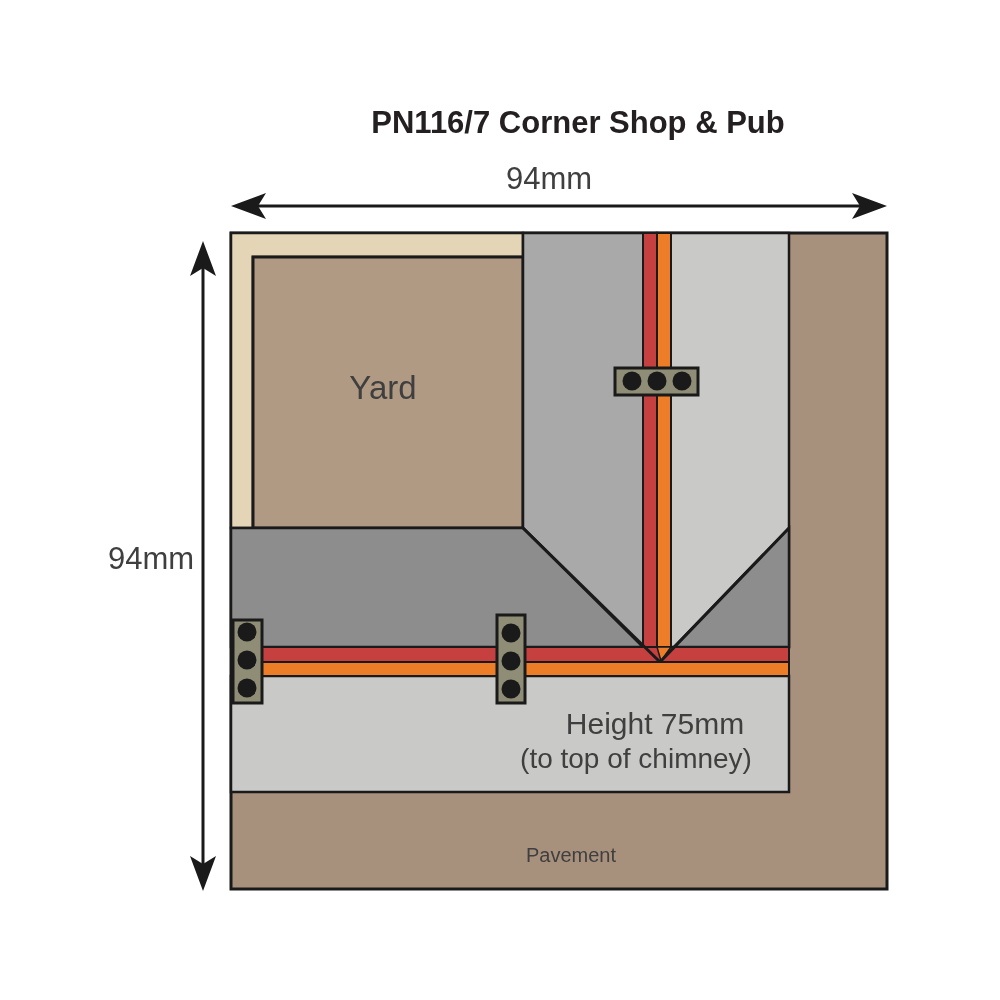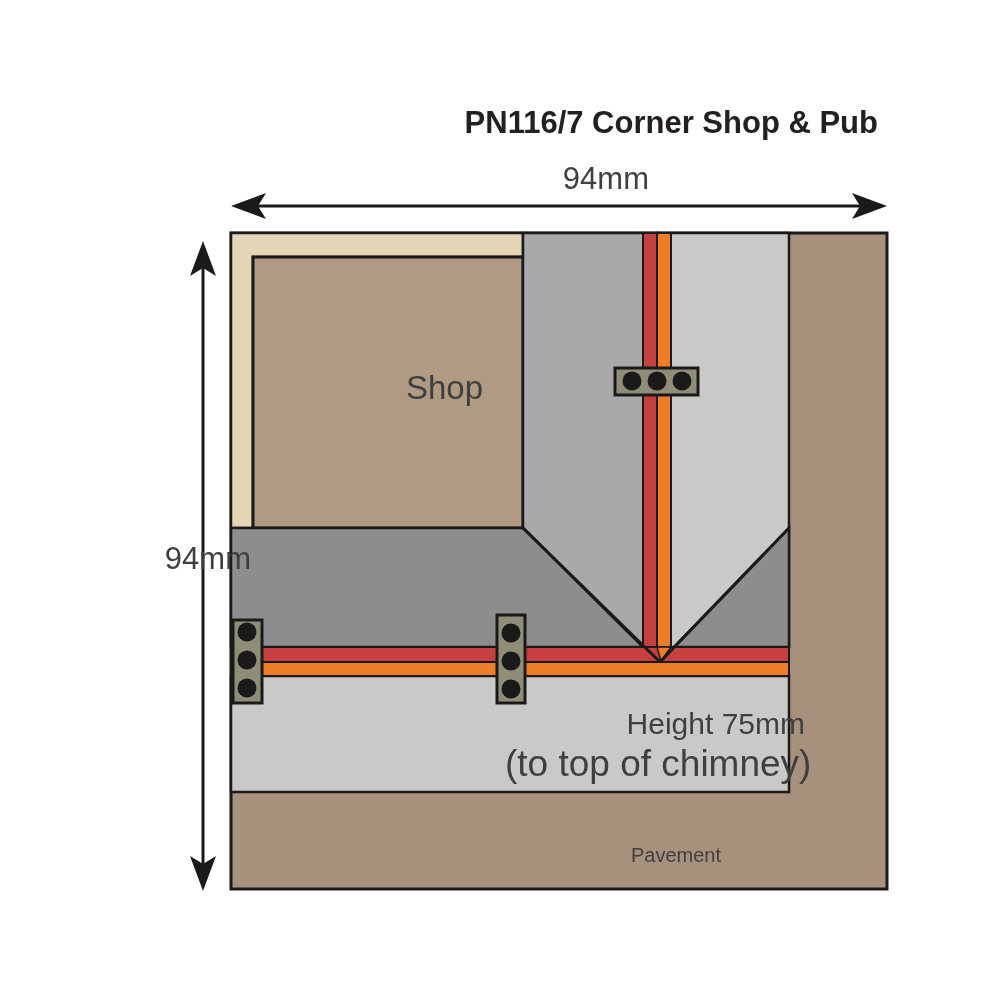--- a/index.html
+++ b/index.html
@@ -17,27 +17,27 @@
   
   .f-pavement{fill:var(--pavement)} .f-yard{fill:var(--yard)} .f-wall{fill:var(--yard-wall)}
   .f-dark{fill:var(--roof-dark)} .f-med{fill:var(--roof-medium)} .f-light{fill:var(--roof-light)}
   .f-red{fill:var(--ridge-red)} .f-orange{fill:var(--ridge-orange)} .f-chimney{fill:var(--chimney)}
   .f-ink{fill:var(--outline)}
   .stroked{stroke:var(--outline);stroke-width:2.5;stroke-linejoin:miter;}
   .stroked-heavy{stroke:var(--outline);stroke-width:3;stroke-linejoin:miter;}
   .stroked-thin{stroke:var(--outline);stroke-width:2;stroke-linejoin:miter;}
   .arrow-line{stroke:var(--outline);stroke-width:3;}
   
-  .lbl{position:absolute;color:var(--text);text-align:right;line-height:1.2;white-space:nowrap;}
+  .lbl{position:absolute;color:var(--text);text-align:center;line-height:1.2;white-space:nowrap;}
   #title{left:278px;top:104px;width:600px;font-size:31px;font-weight:700;color:var(--title-text);}
   #dim-top{left:449px;top:160px;width:200px;font-size:31px;}
   #dim-left{left:51px;top:540px;width:200px;font-size:31px;}
   #yard-label{left:283px;top:368px;width:200px;font-size:33px;}
   #height-note-1{left:505px;top:706px;width:300px;font-size:30px;}
-  #height-note-2{left:505px;top:742px;width:300px;font-size:37px;}
+  #height-note-2{left:486px;top:742px;width:300px;font-size:28px;}
   #pavement-label{left:421px;top:843px;width:300px;font-size:20px;}
 </style>
 </head>
 <body>
 
 <div id="canvas">
 
   <svg id="diagram-svg" viewBox="0 0 1000 1000">
 
     <rect x="231" y="233" width="656" height="656" class="f-pavement stroked-heavy"></rect>
@@ -88,17 +88,17 @@
     <g>
       <line x1="203" y1="256" x2="203" y2="876" class="arrow-line"></line>
       <polygon points="203,241 190,276 203,268 216,276" class="f-ink"></polygon>
       <polygon points="203,891 190,856 203,864 216,856" class="f-ink"></polygon>
     </g>
   </svg>
 
   <div id="title" class="lbl">PN116/7 Corner Shop &amp; Pub</div>
   <div id="dim-top" class="lbl">94mm</div>
   <div id="dim-left" class="lbl">94mm</div>
-  <div id="yard-label" class="lbl">Shop</div>
+  <div id="yard-label" class="lbl">Yard</div>
   <div id="height-note-1" class="lbl">Height 75mm</div>
   <div id="height-note-2" class="lbl">(to top of chimney)</div>
   <div id="pavement-label" class="lbl">Pavement</div>
 </div>
 
 </body></html>

